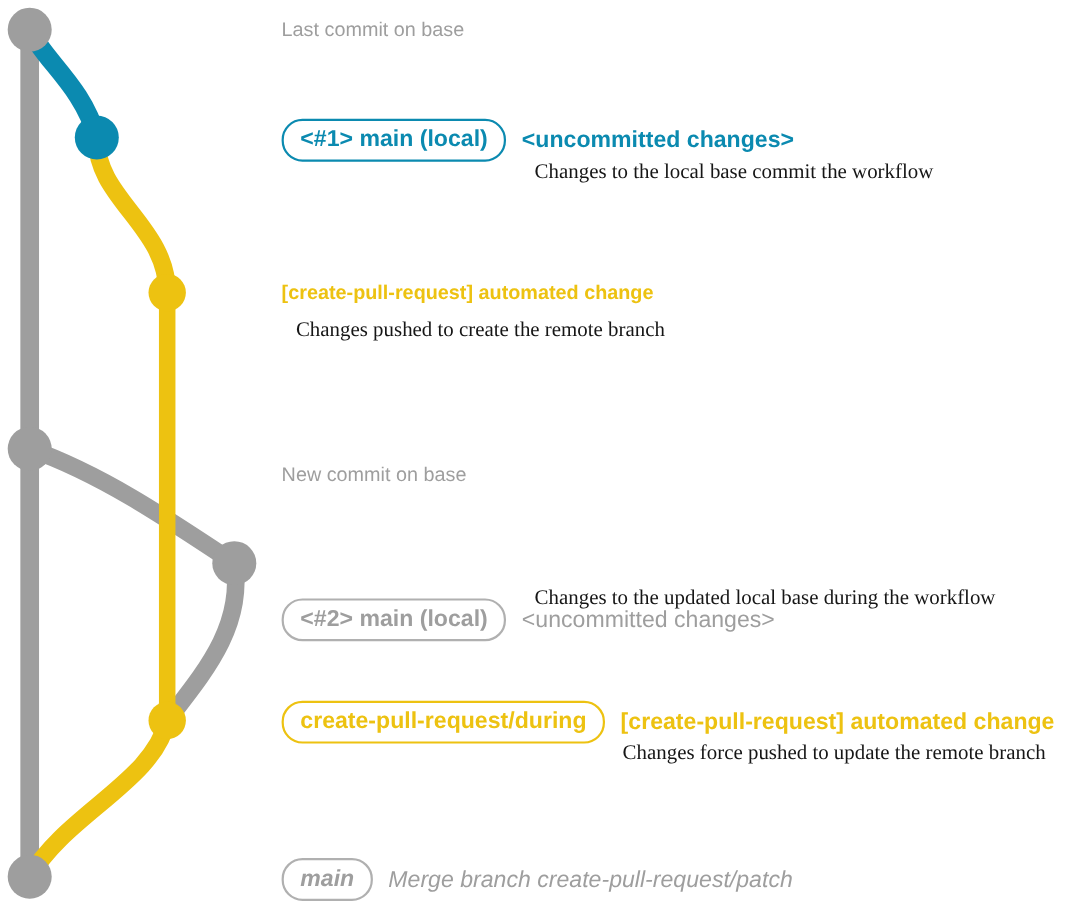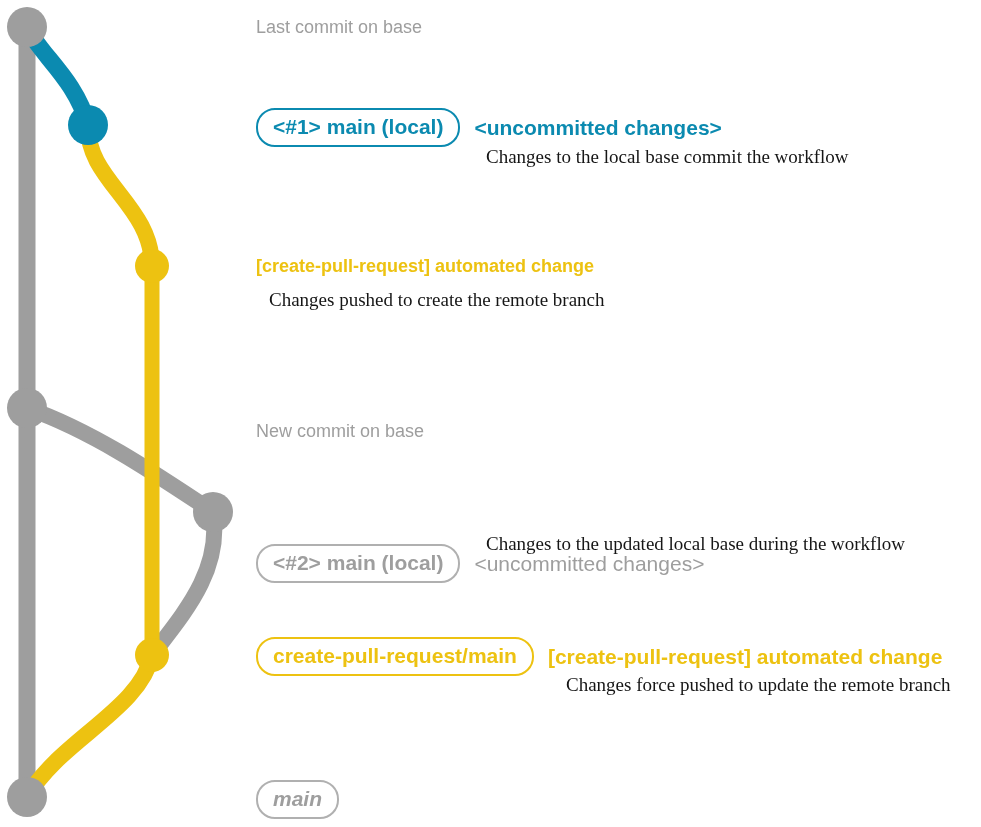--- a/index.html
+++ b/index.html
@@ -140,24 +140,25 @@
   <div class="heading" style="left:256px; top:396px;margin-top:22px;">New commit on base</div>
 
   <div class="row" style="left:256px; top:496px;margin-top:48px;">
     <span class="pill gray">&lt;#2&gt; main (local)</span>
     <span class="pill-gap"></span>
     <span class="subject gray">&lt;uncommitted changes&gt;</span>
   </div>
   <div class="desc" style="left:486px; top:533px;">Changes to the updated local base during the workflow</div>
 
   <div class="row" style="left:256px; top:637px;">
-    <span class="pill yellow">create-pull-request/main</span>
+    <span class="pill yellow">create-pull-request/during</span>
     <span class="pill-gap"></span>
     <span class="subject yellow">[create-pull-request] automated change</span>
   </div>
   <div class="desc" style="left:566px; top:674px;">Changes force pushed to update the remote branch</div>
 
   <div class="row" style="left:256px; top:780px;font-style:italic;">
     <span class="pill gray">main</span>
     <span class="pill-gap"></span>
+    <span class="subject gray">Merge branch create-pull-request/patch</span>
   </div>
 
 </div>
 
 </body></html>

